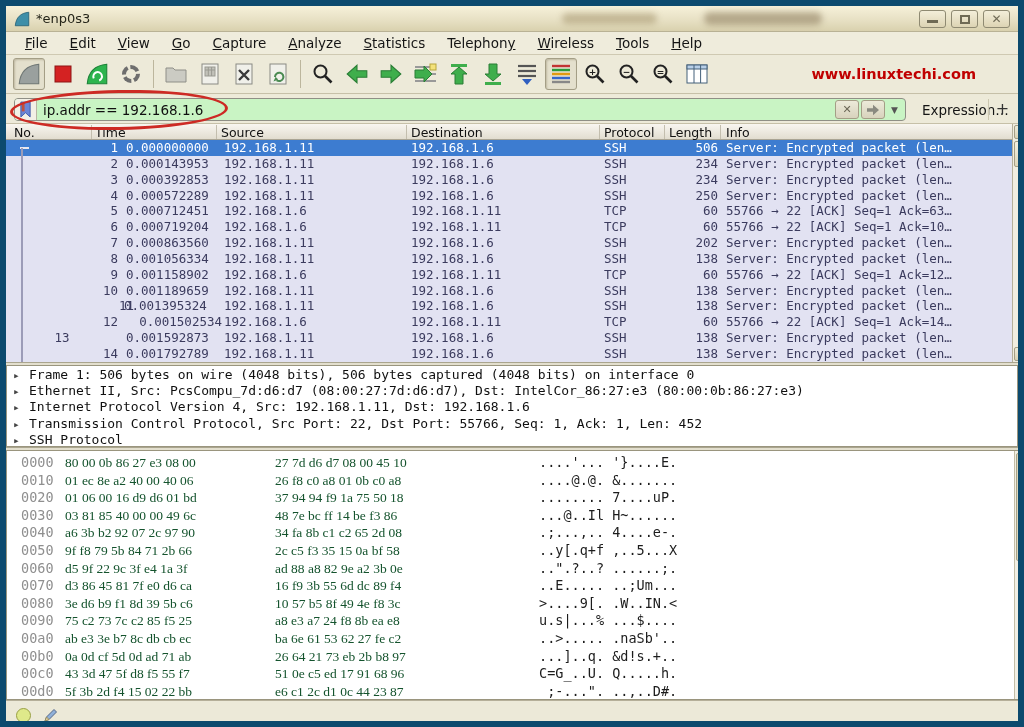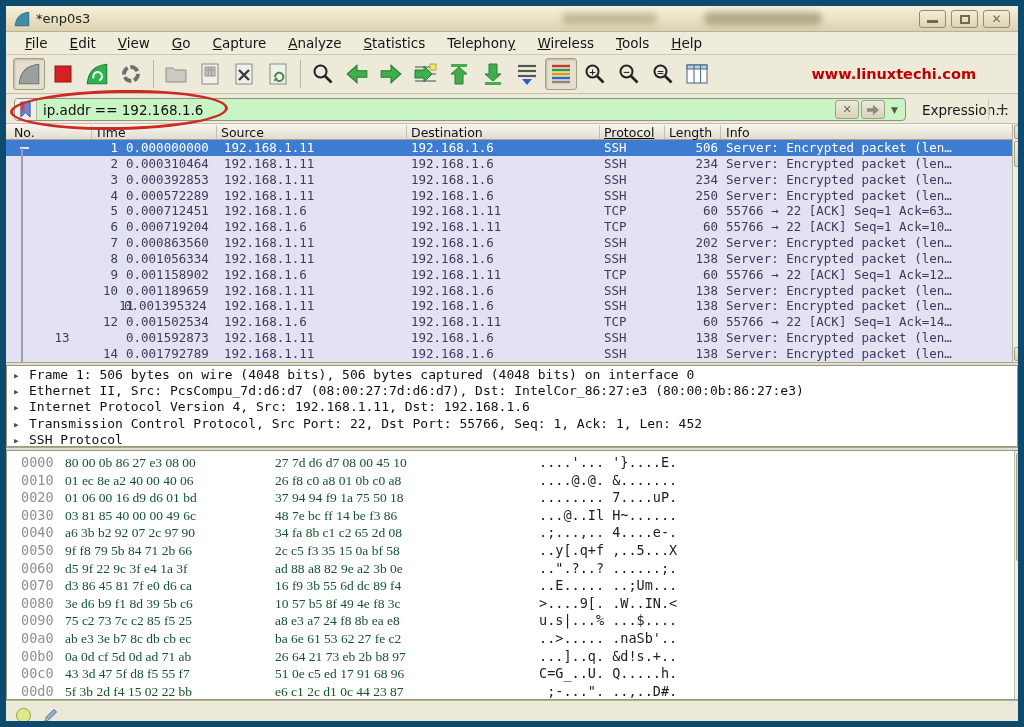--- a/index.html
+++ b/index.html
@@ -323,21 +323,21 @@
     <span class="expression-label">Expression…</span>
     <div class="plus-btn">+</div>
   </div>
   <div class="red-ellipse"></div>
 
   <div class="pkt-header">
       <span class="hcell" style="left: 8px;">No.</span>
       <span class="hcell" style="left: 89px;">Time</span>
       <span class="hcell" style="left: 215px;">Source</span>
       <span class="hcell" style="left: 405px;">Destination</span>
-      <span class="hcell" style="left: 598px; text-decoration: underline;">Protocol</span>
+      <span class="hcell" style="left: 598px;">Protocol</span>
       <span class="hcell" style="left: 663px;">Length</span>
       <span class="hcell" style="left: 720px;">Info</span>
       <div class="hsep" style="left: 85px;"></div>
       <div class="hsep" style="left: 210px;"></div>
       <div class="hsep" style="left: 400px;"></div>
       <div class="hsep" style="left: 593px;"></div>
       <div class="hsep" style="left: 658px;"></div>
       <div class="hsep" style="left: 714px;"></div>
     </div>
   <div class="pkt-list">
@@ -346,21 +346,21 @@
         <span class="pcell" style="left: 120px; width: 96px; text-align: left;">0.000000000</span>
         <span class="pcell" style="left: 218px; width: 182px; text-align: left;">192.168.1.11</span>
         <span class="pcell" style="left: 405px; width: 186px; text-align: left;">192.168.1.6</span>
         <span class="pcell" style="left: 598px; width: 50px; text-align: left;">SSH</span>
         <span class="pcell" style="left: 640px; width: 72px; text-align: right;">506</span>
         <span class="pcell" style="left: 720px; width: 284px; text-align: left;">Server: Encrypted packet (len…</span>
         <div class="bracket-corner"></div>
       </div>
       <div class="prow">
         <span class="pcell" style="left: 0px; width: 112px; text-align: right;">2</span>
-        <span class="pcell" style="left: 120px; width: 96px; text-align: left;">0.000310464</span>
+        <span class="pcell" style="left: 120px; width: 96px; text-align: left;">0.000143953</span>
         <span class="pcell" style="left: 218px; width: 182px; text-align: left;">192.168.1.11</span>
         <span class="pcell" style="left: 405px; width: 186px; text-align: left;">192.168.1.6</span>
         <span class="pcell" style="left: 598px; width: 50px; text-align: left;">SSH</span>
         <span class="pcell" style="left: 640px; width: 72px; text-align: right;">234</span>
         <span class="pcell" style="left: 720px; width: 284px; text-align: left;">Server: Encrypted packet (len…</span>
       </div>
       <div class="prow">
         <span class="pcell" style="left: 0px; width: 112px; text-align: right;">3</span>
         <span class="pcell" style="left: 120px; width: 96px; text-align: left;">0.000392853</span>
         <span class="pcell" style="left: 218px; width: 182px; text-align: left;">192.168.1.11</span>
@@ -436,21 +436,21 @@
         <span class="pcell" style="left: 16px; width: 112px; text-align: right;">11</span>
         <span class="pcell" style="left: 118px; width: 96px; text-align: left;">0.001395324</span>
         <span class="pcell" style="left: 218px; width: 182px; text-align: left;">192.168.1.11</span>
         <span class="pcell" style="left: 405px; width: 186px; text-align: left;">192.168.1.6</span>
         <span class="pcell" style="left: 598px; width: 50px; text-align: left;">SSH</span>
         <span class="pcell" style="left: 640px; width: 72px; text-align: right;">138</span>
         <span class="pcell" style="left: 720px; width: 284px; text-align: left;">Server: Encrypted packet (len…</span>
       </div>
       <div class="prow">
         <span class="pcell" style="left: 0px; width: 112px; text-align: right;">12</span>
-        <span class="pcell" style="left: 120px; width: 96px; text-align: left;">0.001502534</span>
+        <span class="pcell" style="left: 120px; width: 96px; text-align: right;">0.001502534</span>
         <span class="pcell" style="left: 218px; width: 182px; text-align: left;">192.168.1.6</span>
         <span class="pcell" style="left: 405px; width: 186px; text-align: left;">192.168.1.11</span>
         <span class="pcell" style="left: 598px; width: 50px; text-align: left;">TCP</span>
         <span class="pcell" style="left: 640px; width: 72px; text-align: right;">60</span>
         <span class="pcell" style="left: 720px; width: 284px; text-align: left;">55766 → 22 [ACK] Seq=1 Ack=14…</span>
       </div>
       <div class="prow">
         <span class="pcell" style="left: 0px; width: 112px; text-align: center;">13</span>
         <span class="pcell" style="left: 120px; width: 96px; text-align: left;">0.001592873</span>
         <span class="pcell" style="left: 218px; width: 182px; text-align: left;">192.168.1.11</span>

